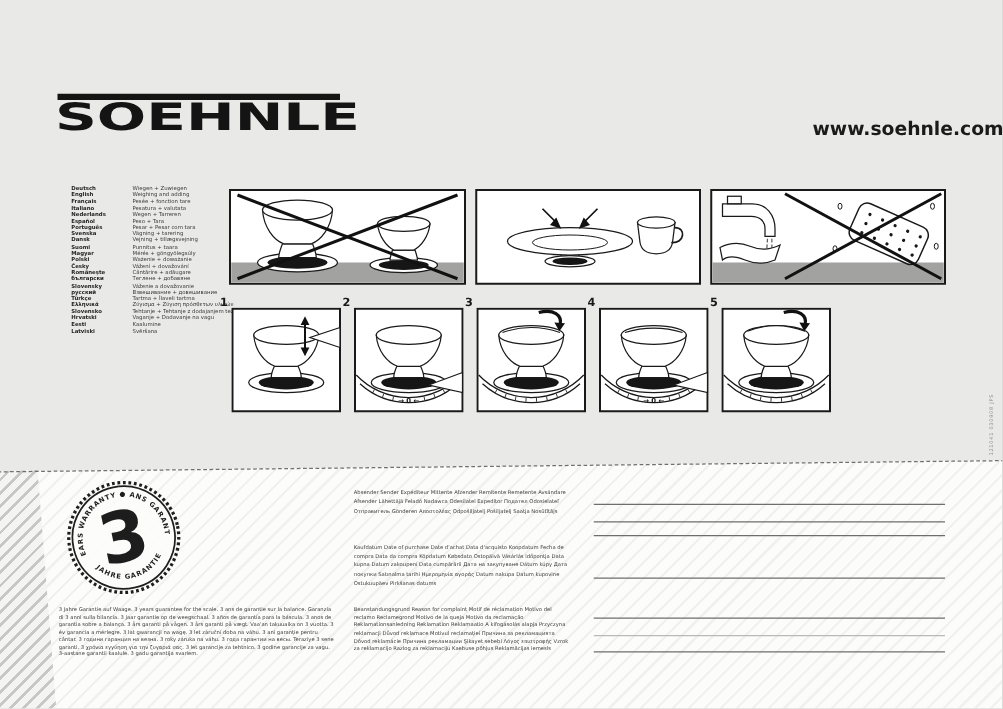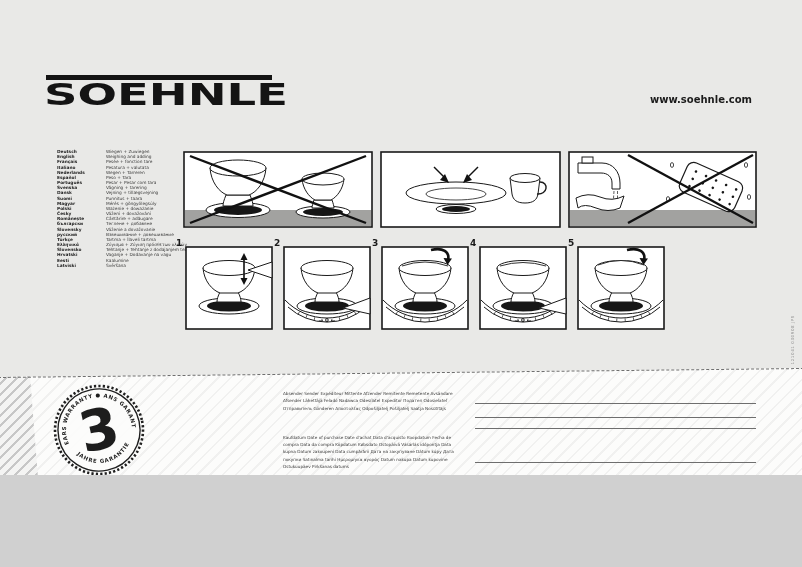--- a/index.html
+++ b/index.html
@@ -1,22 +1,22 @@
 <!DOCTYPE html>
 <html><head>
 <meta charset="utf-8">
 <style>
   html,body{margin:0;padding:0;background:#d0d0d0;}
-  .page{position:relative;width:802px;height:475px;background:#e9e9e7;overflow:hidden;
+  .page{position:relative;width:802px;height:567px;background:#e9e9e7;overflow:hidden;
         font-family:"DejaVu Sans",sans-serif;color:#222;}
   
   .logo-bar{position:absolute;left:46px;top:75px;width:226px;height:5px;background:#141414;}
   .logo-text{position:absolute;left:44px;top:80px;font-weight:bold;font-size:31px;line-height:1;
              color:#141414;transform:scaleX(1.5) scaleY(0.97);transform-origin:0 0;letter-spacing:0px;}
-  .website{position:absolute;left:650px;top:94px;font-weight:bold;font-size:10px;color:#1b1b1b;}
+  .website{position:absolute;left:650px;top:94px;font-weight:bold;font-size:15px;color:#1b1b1b;}
   
   .langs{position:absolute;left:57px;top:149px;}
   .lang-row{display:flex;font-size:4.3px;line-height:5.17px;white-space:nowrap;}
   .lang-name{width:49px;font-weight:bold;color:#242424;}
   .lang-desc{color:#3a3a3a;}
   
   .fig{position:absolute;}
   .step-num{position:absolute;font-size:9px;font-weight:bold;color:#1a1a1a;line-height:1;}
   
   .side-code{position:absolute;right:7px;top:315px;writing-mode:vertical-rl;transform:rotate(180deg);

